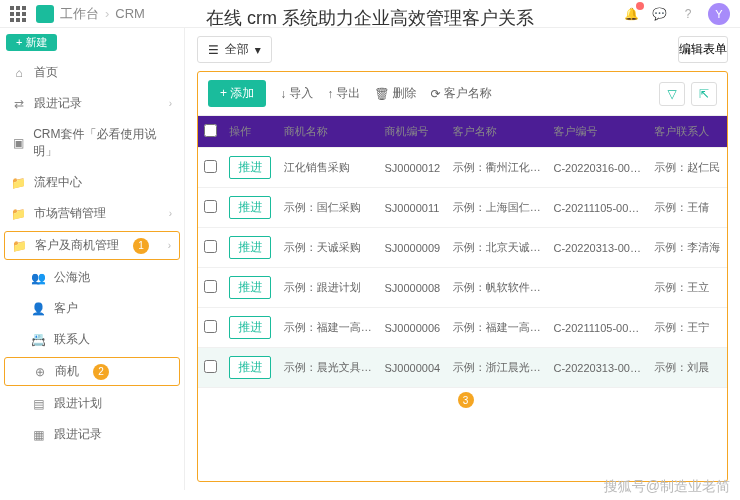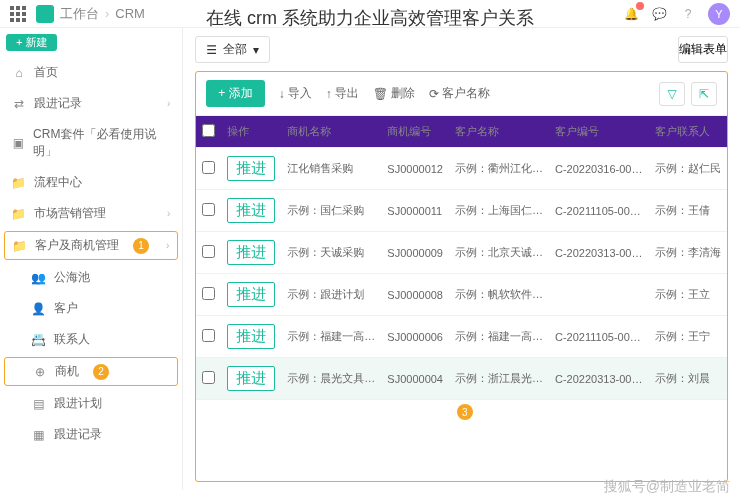--- a/index.html
+++ b/index.html
@@ -40,21 +40,21 @@
 .toolbar { display: flex; align-items: center; padding: 8px 10px; gap: 14px; border-bottom: 1px solid #eee; }
 .add-btn { background: #1abc9c; color: #fff; border: none; padding: 5px 12px; border-radius: 3px; cursor: pointer; font-size: 12px; }
 .tool-link { color: #666; cursor: pointer; font-size: 12px; display: flex; align-items: center; gap: 3px; }
 .tool-right { margin-left: auto; display: flex; gap: 6px; }
 .icon-btn { width: 26px; height: 24px; border: 1px solid #ddd; border-radius: 3px; display: flex; align-items: center; justify-content: center; cursor: pointer; color: #1abc9c; }
 
 table { width: 100%; border-collapse: collapse; font-size: 11px; }
 th, td { padding: 8px 6px; text-align: left; border-bottom: 1px solid #f0f0f0; color: #666; white-space: nowrap; overflow: hidden; text-overflow: ellipsis; max-width: 100px; }
 th { color: #888; font-weight: normal; background: #4c1d95; }
 .chk { width: 13px; height: 13px; }
-.push-btn { border: 1px solid #1abc9c; color: #1abc9c; background: #fff; padding: 2px 8px; border-radius: 2px; font-size: 15px; cursor: pointer; }
+.push-btn { border: 1px solid #1abc9c; color: #1abc9c; background: #fff; padding: 2px 8px; border-radius: 2px; font-size: 12px; cursor: pointer; }
 tbody tr:last-child { background: #f0f8f6; }
 .footer-badge { display: flex; justify-content: center; padding: 4px; }
 
 .watermark { position: absolute; bottom: 4px; right: 10px; color: #bbb; font-size: 14px; }
 </style>
 </head>
 <body>
 
 <div class="topbar">
   <div class="apps-icon">

